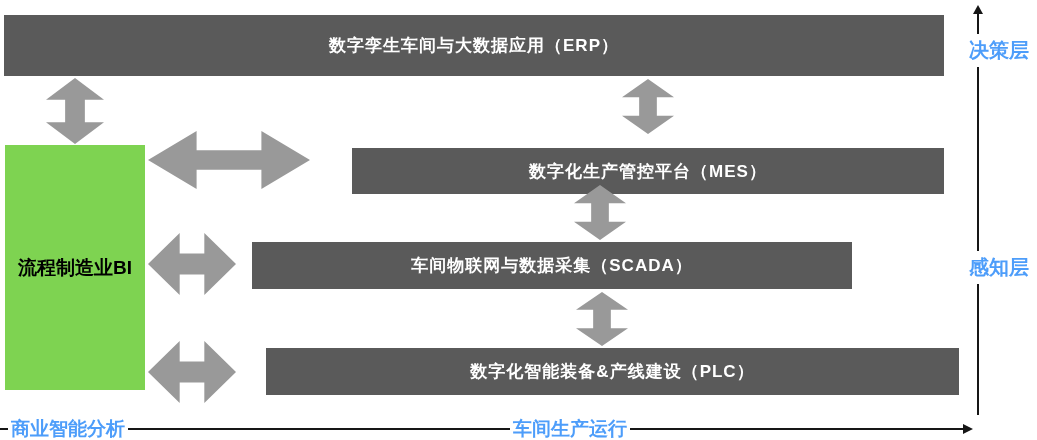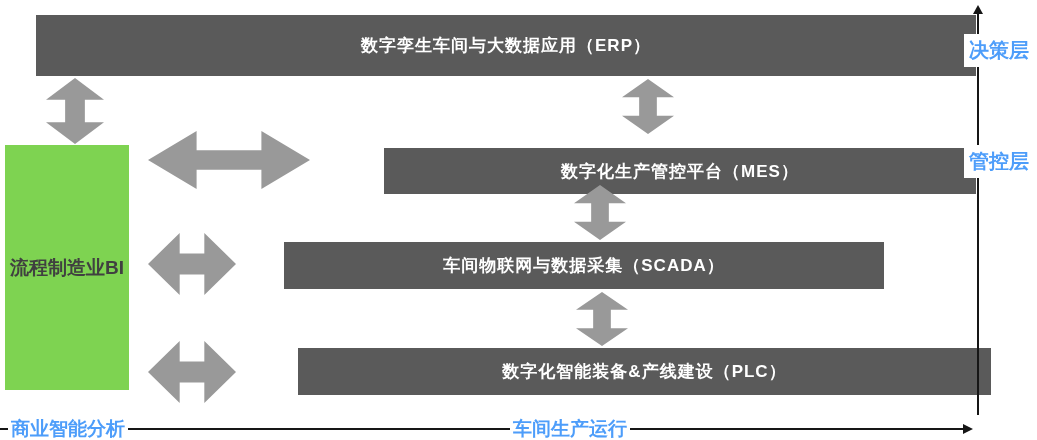--- a/index.html
+++ b/index.html
@@ -24,31 +24,30 @@
   .bar {
     position: absolute;
     background: var(--bar-gray);
     color: #ffffff;
     font-weight: bold;
     font-size: 17px;
     display: flex;
     align-items: center;
     justify-content: center;
     letter-spacing: 1px;
-    margin-left: 32px;
   }
   .bar-erp   { left: 4px;   top: 15px;  width: 940px; height: 61px; }
   .bar-mes   { left: 352px; top: 148px; width: 592px; height: 46px; }
   .bar-scada { left: 252px; top: 242px; width: 600px; height: 47px; }
   .bar-plc   { left: 266px; top: 348px; width: 693px; height: 47px; }
   .bi-box {
     position: absolute;
-    left: 5px; top: 145px; width: 124px; height: 245px;
+    left: 5px; top: 145px; width: 140px; height: 245px;
     background: var(--bi-green);
-    color: #404040;
+    color: #000000;
     font-weight: bold;
     font-size: 19px;
     display: flex;
     align-items: center;
     justify-content: center;
   }
   .arrow { position: absolute; color: var(--arrow-gray); }
   .arrow svg { display: block; width: 100%; height: 100%; }
   .arr-bi-erp     { left: 46px;  top: 78px;  width: 58px;  height: 66px; }
   .arr-erp-mes    { left: 622px; top: 79px;  width: 52px;  height: 55px; }
@@ -168,20 +167,20 @@
   </div>
   <div class="arrow arr-bi-plc">
     <svg viewBox="0 0 100 100" preserveAspectRatio="none">
       <polygon fill="currentColor" points="0,50 36,0 36,33 64,33 64,0 100,50 64,100 64,67 36,67 36,100"></polygon>
     </svg>
   </div>
 
   <div class="v-axis-line"></div>
   <div class="v-axis-head"></div>
   <div class="layer-label layer-0">决策层</div>
-  <div class="layer-label layer-1">管控层</div>
+  <div class="layer-label layer-2">感知层</div>
 
   <div class="h-axis-line"></div>
   <div class="h-axis-head"></div>
   <div class="bottom-label bottom-0">商业智能分析</div>
   <div class="bottom-label bottom-1">车间生产运行</div>
 
 </div>
 
 </body></html>

